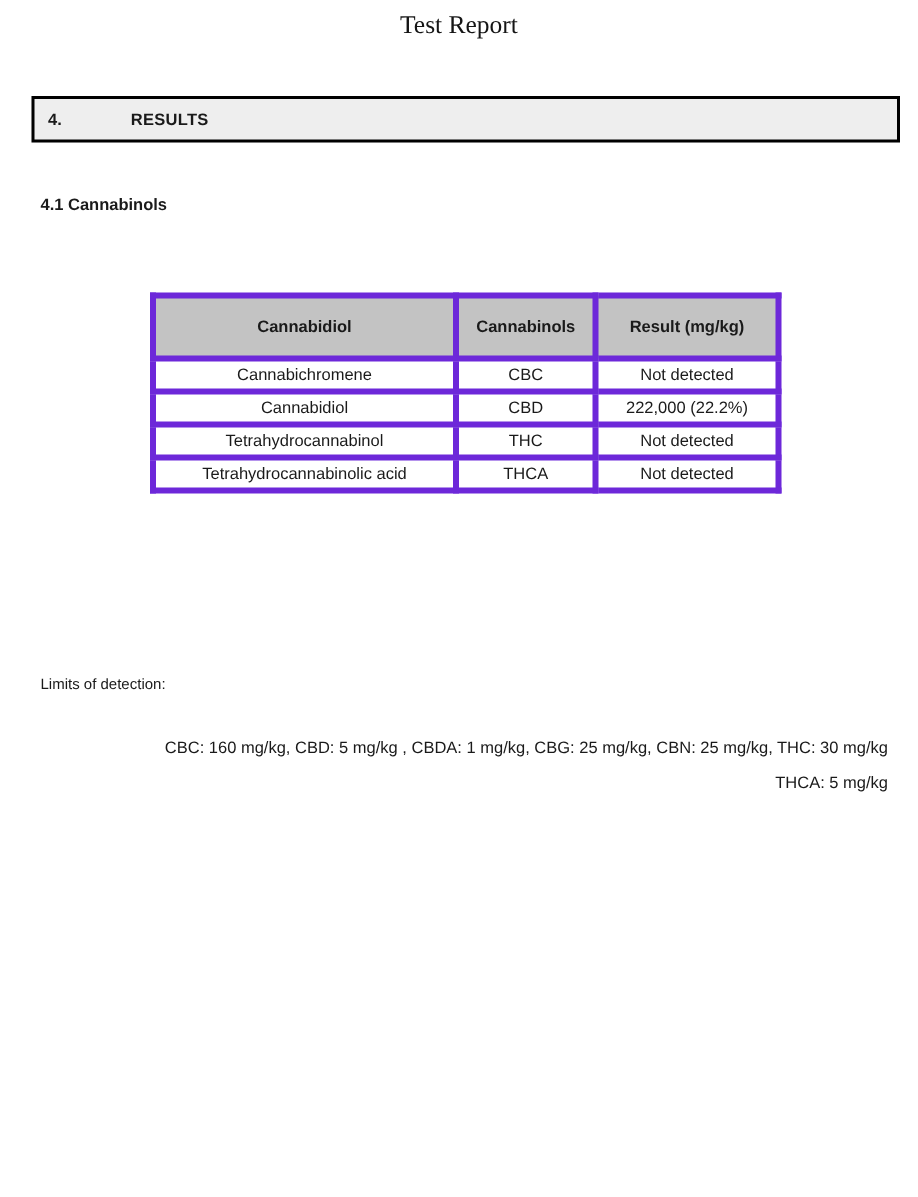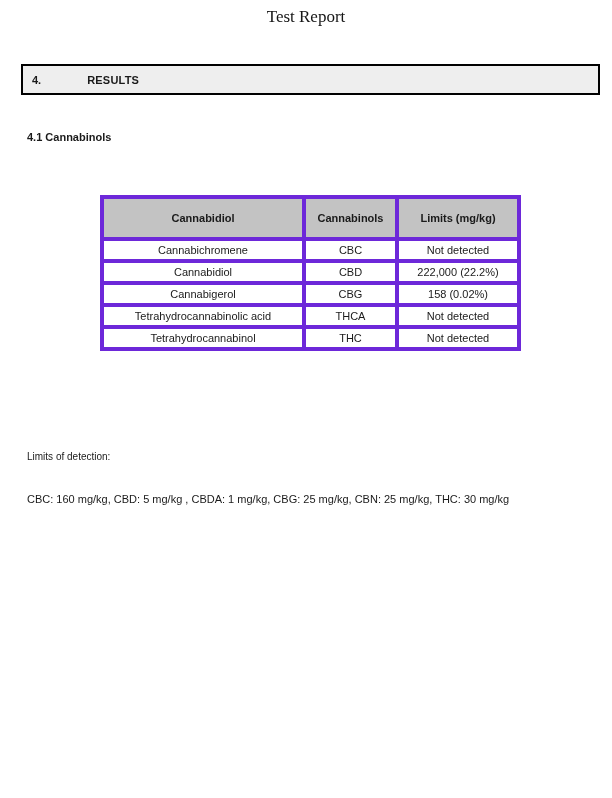--- a/index.html
+++ b/index.html
@@ -76,20 +76,21 @@
     top: 451px;
     font-size: 10px;
   }
   .limits-text {
     position: absolute;
     left: 27px;
     top: 488px;
     width: 565px;
     font-size: 11px;
     line-height: 23px;
+    text-align: right;
   }
 </style>
 </head>
 <body>
 
 <div class="page">
 
   <div class="doc-title">Test Report</div>
 
   <div class="section-box">
@@ -102,51 +103,47 @@
   <table class="results-table">
     <colgroup>
       <col class="col-compound">
       <col class="col-abbr">
       <col class="col-result">
     </colgroup>
     <thead>
       <tr>
         <th>Cannabidiol</th>
         <th>Cannabinols</th>
-        <th>Limits (mg/kg)</th>
+        <th>Result (mg/kg)</th>
       </tr>
     </thead>
     <tbody>
         <tr>
           <td>Cannabichromene</td>
           <td>CBC</td>
           <td>Not detected</td>
         </tr>
         <tr>
           <td>Cannabidiol</td>
           <td>CBD</td>
           <td class="bold">222,000 (22.2%)</td>
         </tr>
         <tr>
-          <td>Cannabigerol</td>
-          <td>CBG</td>
-          <td class="bold">158 (0.02%)</td>
+          <td>Tetrahydrocannabinol</td>
+          <td>THC</td>
+          <td>Not detected</td>
         </tr>
         <tr>
           <td>Tetrahydrocannabinolic acid</td>
           <td>THCA</td>
-          <td>Not detected</td>
-        </tr>
-        <tr>
-          <td>Tetrahydrocannabinol</td>
-          <td>THC</td>
           <td>Not detected</td>
         </tr>
       </tbody>
   </table>
 
   <div class="limits-label">Limits of detection:</div>
 
   <div class="limits-text">
     <div>CBC: 160 mg/kg, CBD: 5 mg/kg , CBDA: 1 mg/kg, CBG: 25 mg/kg, CBN: 25 mg/kg, THC: 30 mg/kg</div>
+    <div>THCA: 5 mg/kg</div>
   </div>
 
 </div>
 
 </body></html>

